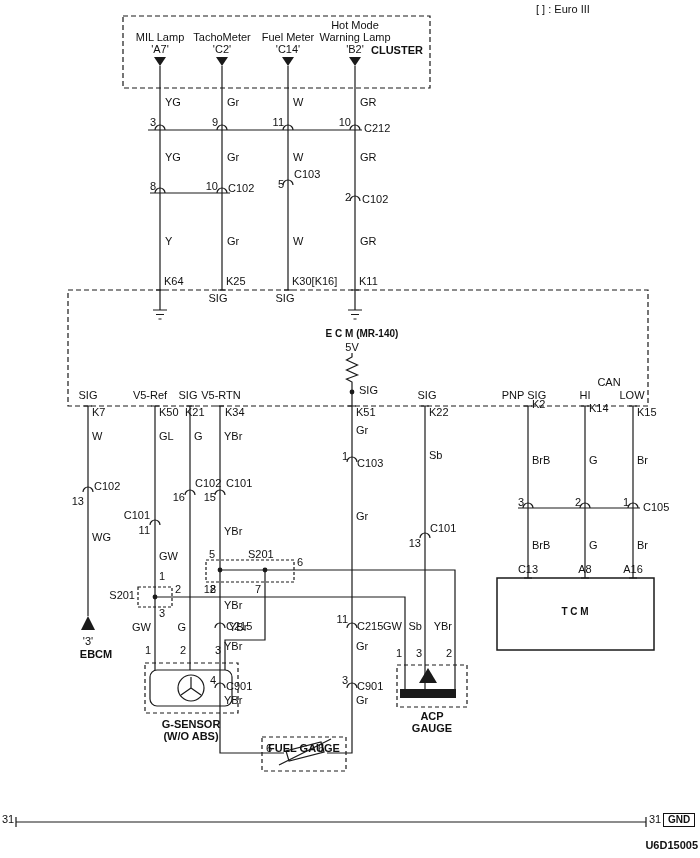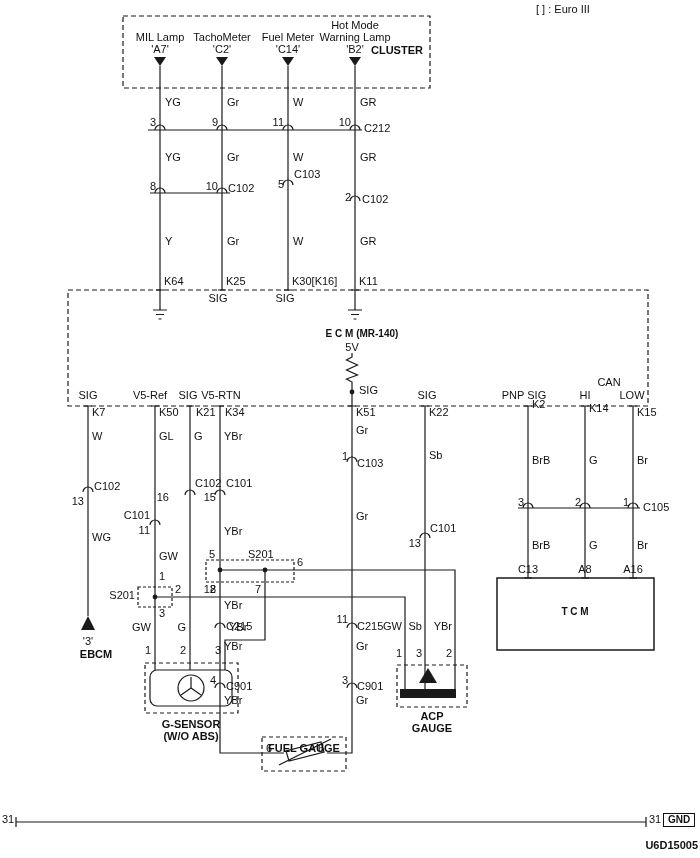--- a/index.html
+++ b/index.html
@@ -147,21 +147,21 @@
 <span class="t c" style="left:150px;top:390px">V5-Ref</span>
 <span class="t c" style="left:188px;top:390px">SIG</span>
 <span class="t c" style="left:221px;top:390px">V5-RTN</span>
 <span class="t c" style="left:427px;top:390px">SIG</span>
 <span class="t c" style="left:524px;top:390px">PNP SIG</span>
 <span class="t c" style="left:585px;top:390px">HI</span>
 <span class="t c" style="left:609px;top:377px">CAN</span>
 <span class="t c" style="left:632px;top:390px">LOW</span>
 <span class="t" style="left:92px;top:407px">K7</span>
 <span class="t" style="left:159px;top:407px">K50</span>
-<span class="t" style="left:196px;top:407px">K21</span>
+<span class="t" style="left:185px;top:407px">K21</span>
 <span class="t" style="left:225px;top:407px">K34</span>
 <span class="t" style="left:356px;top:407px">K51</span>
 <span class="t" style="left:429px;top:407px">K22</span>
 <span class="t" style="left:532px;top:399px">K2</span>
 <span class="t" style="left:589px;top:403px">K14</span>
 <span class="t" style="left:637px;top:407px">K15</span>
 
 <span class="t" style="left:92px;top:431px">W</span>
 <span class="t" style="left:94px;top:481px">C102</span>
 <span class="t r" style="left:84px;top:496px">13</span>
@@ -175,21 +175,21 @@
 <span class="t" style="left:159px;top:551px">GW</span>
 <span class="t" style="left:159px;top:571px">1</span>
 <span class="t r" style="left:135px;top:590px">S201</span>
 <span class="t" style="left:175px;top:584px">2</span>
 <span class="t" style="left:159px;top:608px">3</span>
 <span class="t r" style="left:151px;top:622px">GW</span>
 <span class="t r" style="left:151px;top:645px">1</span>
 
 <span class="t" style="left:194px;top:431px">G</span>
 <span class="t" style="left:195px;top:478px">C102</span>
-<span class="t r" style="left:169px;top:492px">16</span>
+<span class="t r" style="left:185px;top:492px">16</span>
 <span class="t r" style="left:186px;top:622px">G</span>
 <span class="t r" style="left:186px;top:645px">2</span>
 
 <span class="t" style="left:224px;top:431px">YBr</span>
 <span class="t" style="left:226px;top:478px">C101</span>
 <span class="t r" style="left:216px;top:492px">15</span>
 <span class="t" style="left:224px;top:526px">YBr</span>
 <span class="t r" style="left:215px;top:549px">5</span>
 <span class="t" style="left:248px;top:549px">S201</span>
 <span class="t" style="left:297px;top:557px">6</span>

